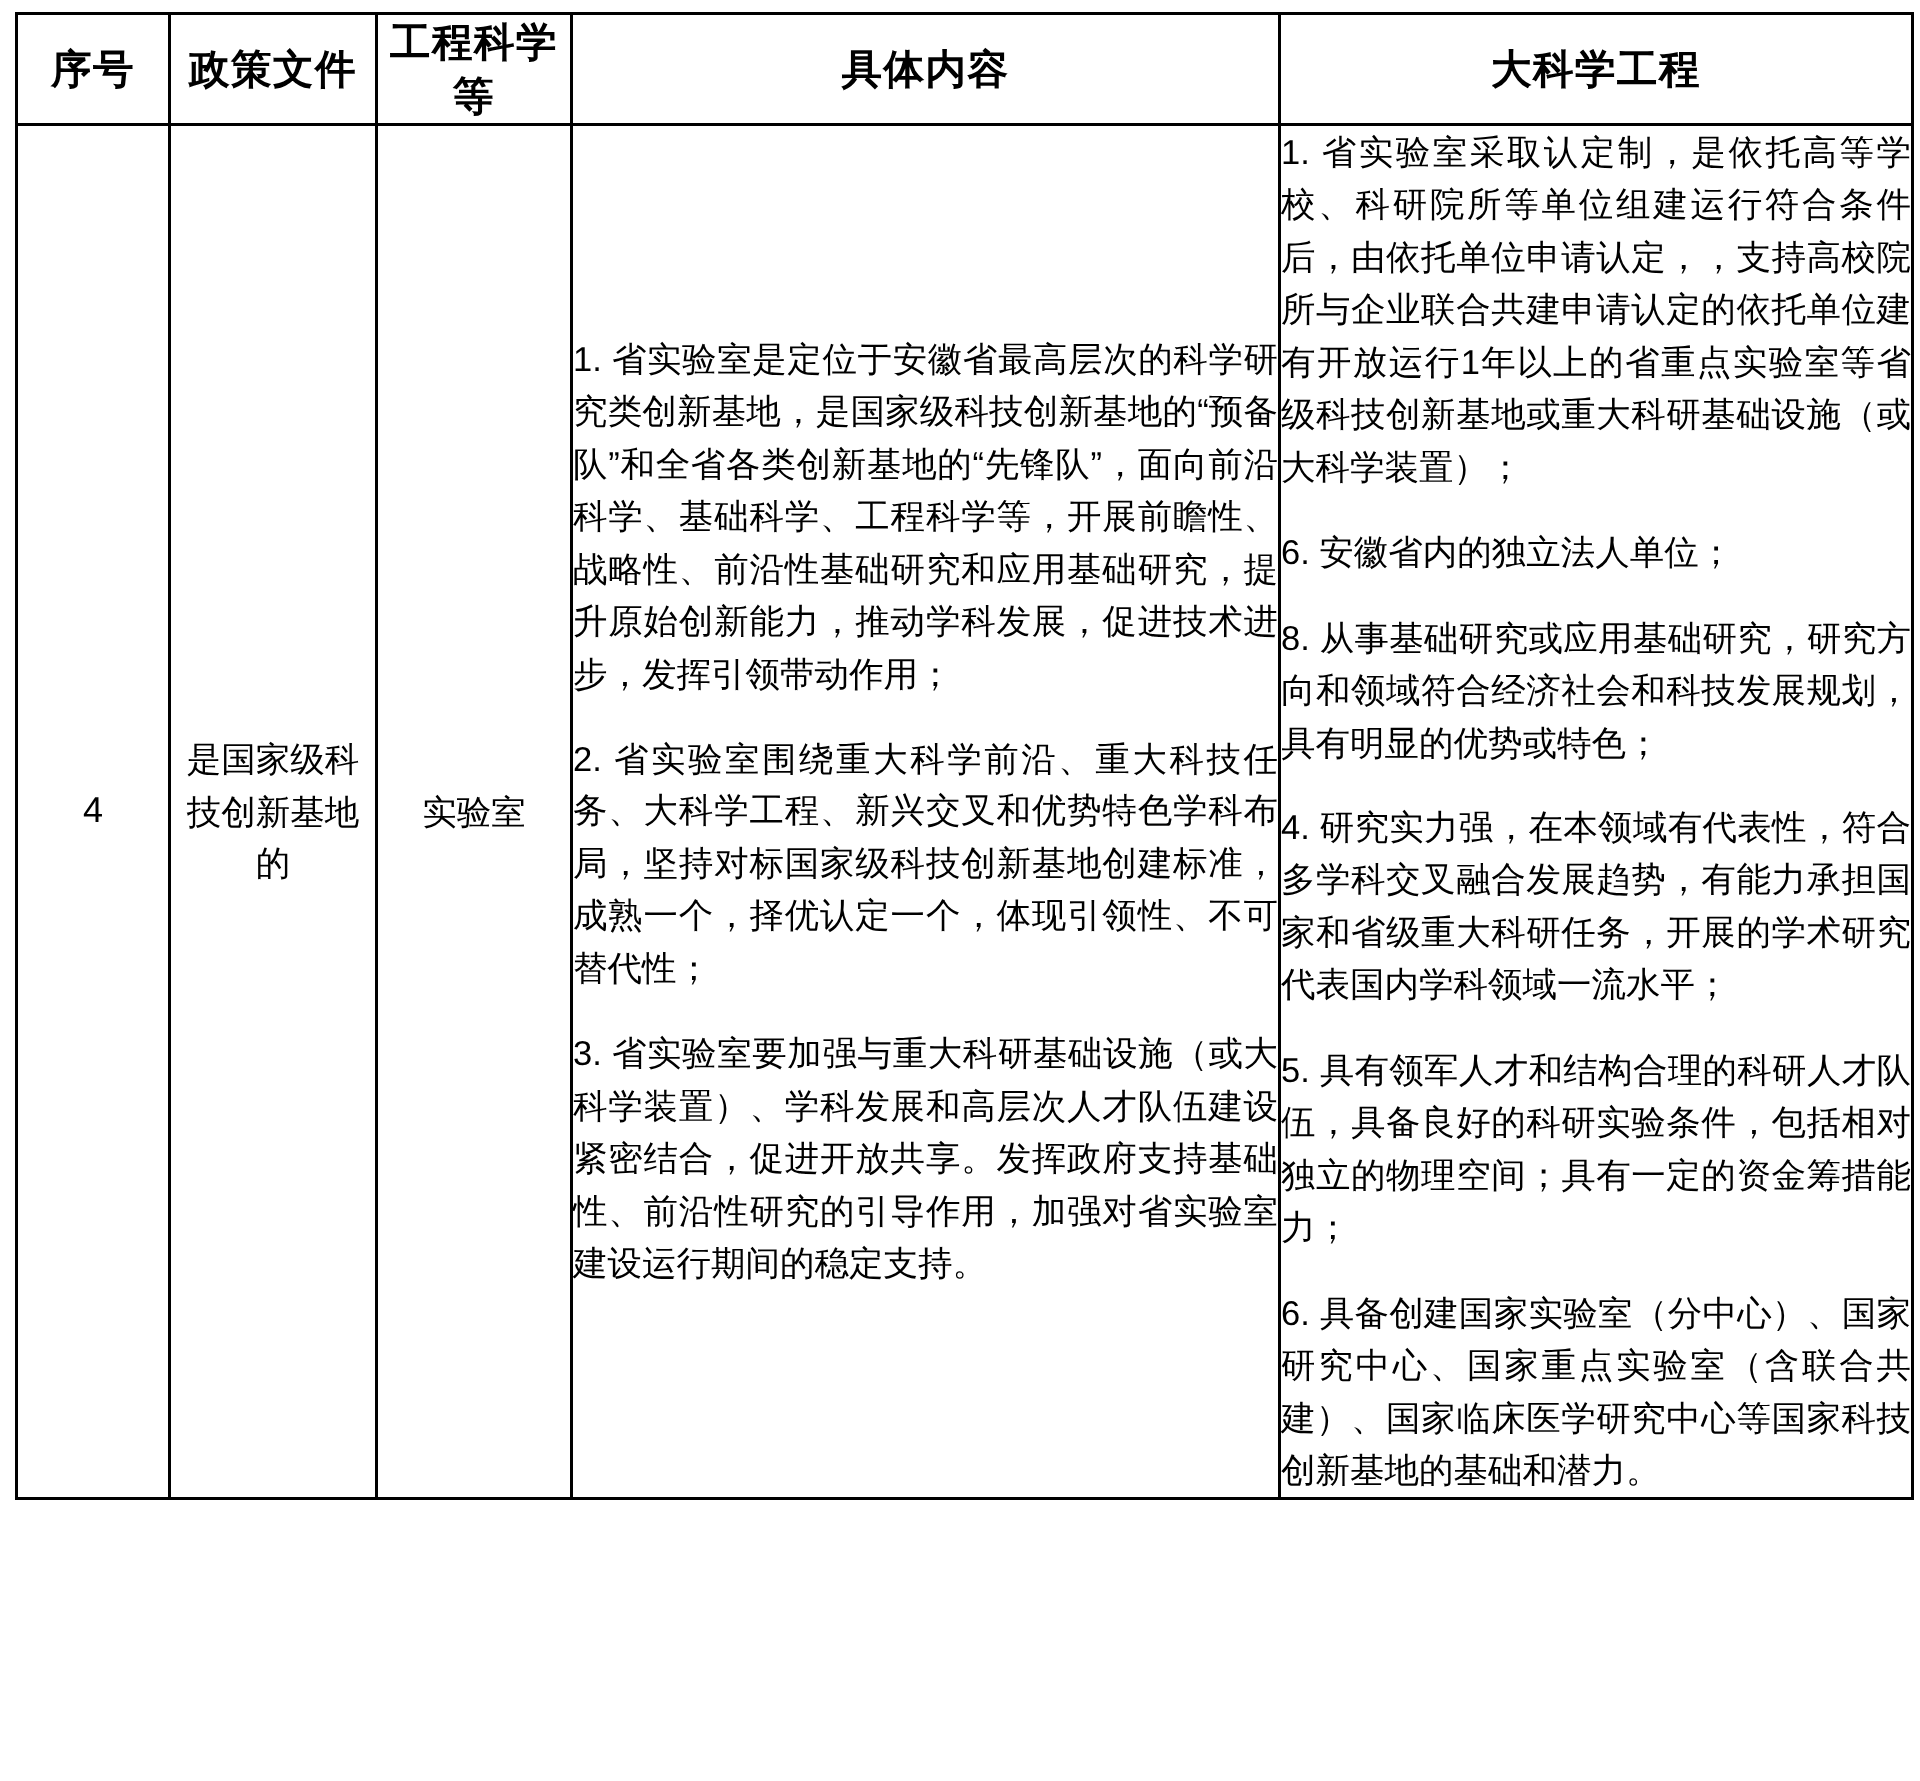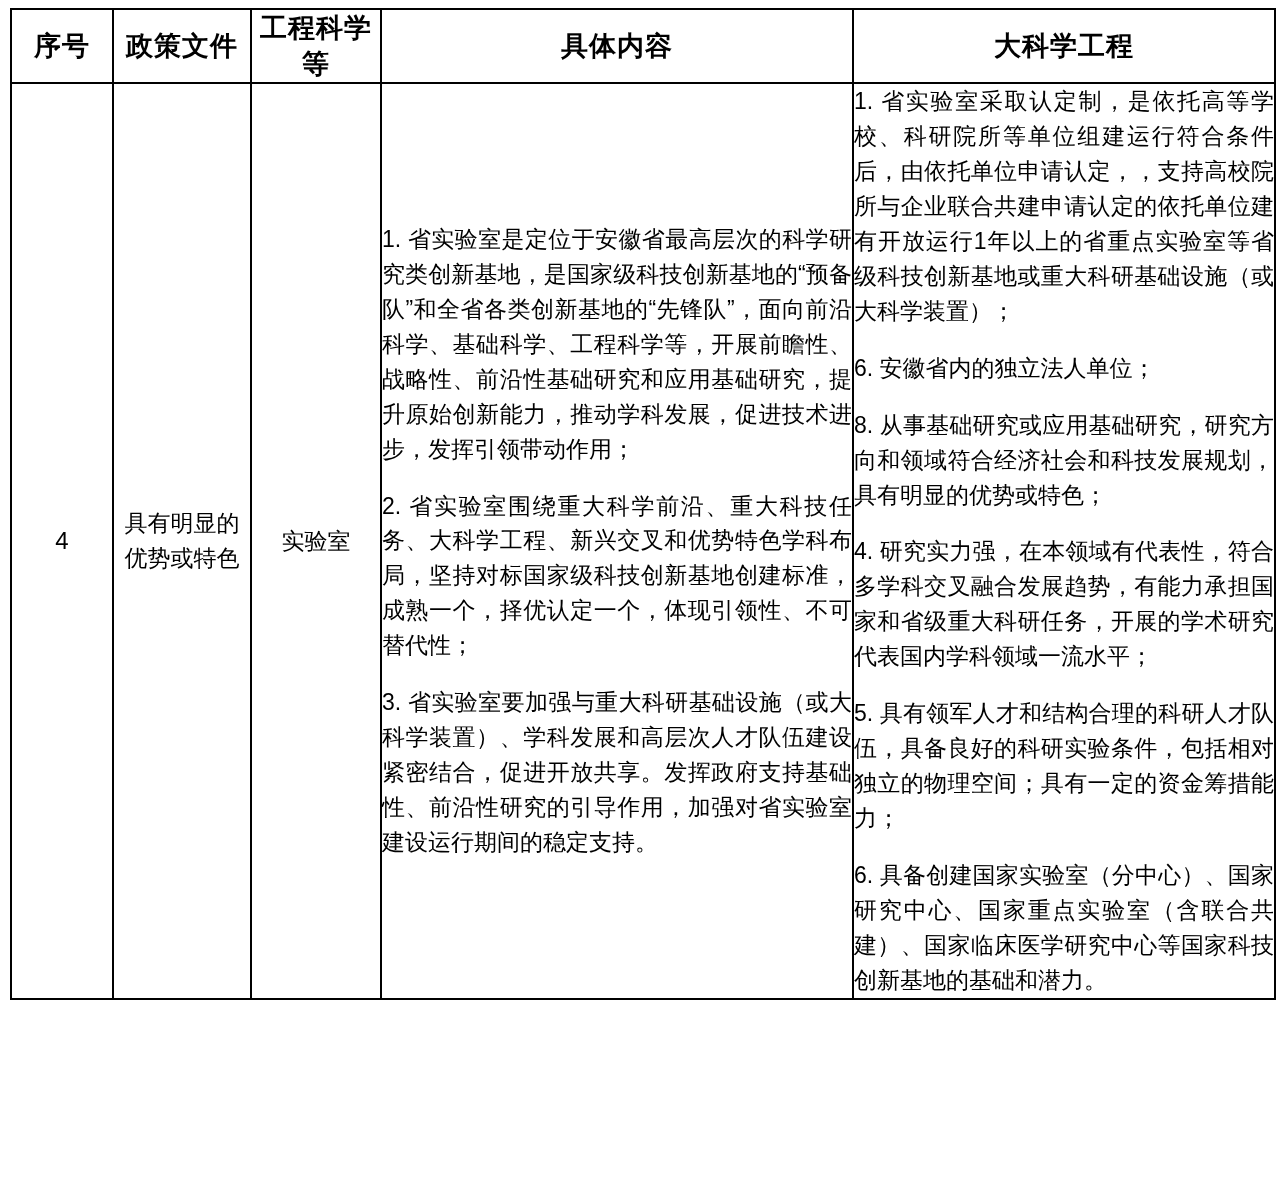--- a/index.html
+++ b/index.html
@@ -83,21 +83,21 @@
         <th class="col-seq">序号</th>
         <th class="col-doc">政策文件</th>
         <th class="col-type">工程科学等</th>
         <th class="col-content">具体内容</th>
         <th class="col-cond">大科学工程</th>
       </tr>
     </thead>
     <tbody>
       <tr>
         <td class="cell-seq">4</td>
-        <td class="cell-doc">具有明显的优势或特色</td>
+        <td class="cell-doc">是国家级科技创新基地的</td>
         <td class="cell-type">实验室</td>
         <td class="cell-content">
           <p class="para">1. 省实验室是定位于安徽省最高层次的科学研究类创新基地，是国家级科技创新基地的“预备队”和全省各类创新基地的“先锋队”，面向前沿科学、基础科学、工程科学等，开展前瞻性、战略性、前沿性基础研究和应用基础研究，提升原始创新能力，推动学科发展，促进技术进步，发挥引领带动作用；</p>
           <p class="para">2. 省实验室围绕重大科学前沿、重大科技任务、大科学工程、新兴交叉和优势特色学科布局，坚持对标国家级科技创新基地创建标准，成熟一个，择优认定一个，体现引领性、不可替代性；</p>
           <p class="para">3. 省实验室要加强与重大科研基础设施（或大科学装置）、学科发展和高层次人才队伍建设紧密结合，促进开放共享。发挥政府支持基础性、前沿性研究的引导作用，加强对省实验室建设运行期间的稳定支持。</p>
         </td>
         <td class="cell-cond">
           <p class="para">1. 省实验室采取认定制，是依托高等学校、科研院所等单位组建运行符合条件后，由依托单位申请认定，，支持高校院所与企业联合共建申请认定的依托单位建有开放运行1年以上的省重点实验室等省级科技创新基地或重大科研基础设施（或大科学装置）；</p>
           <p class="para">6. 安徽省内的独立法人单位；</p>
           <p class="para">8. 从事基础研究或应用基础研究，研究方向和领域符合经济社会和科技发展规划，具有明显的优势或特色；</p>

